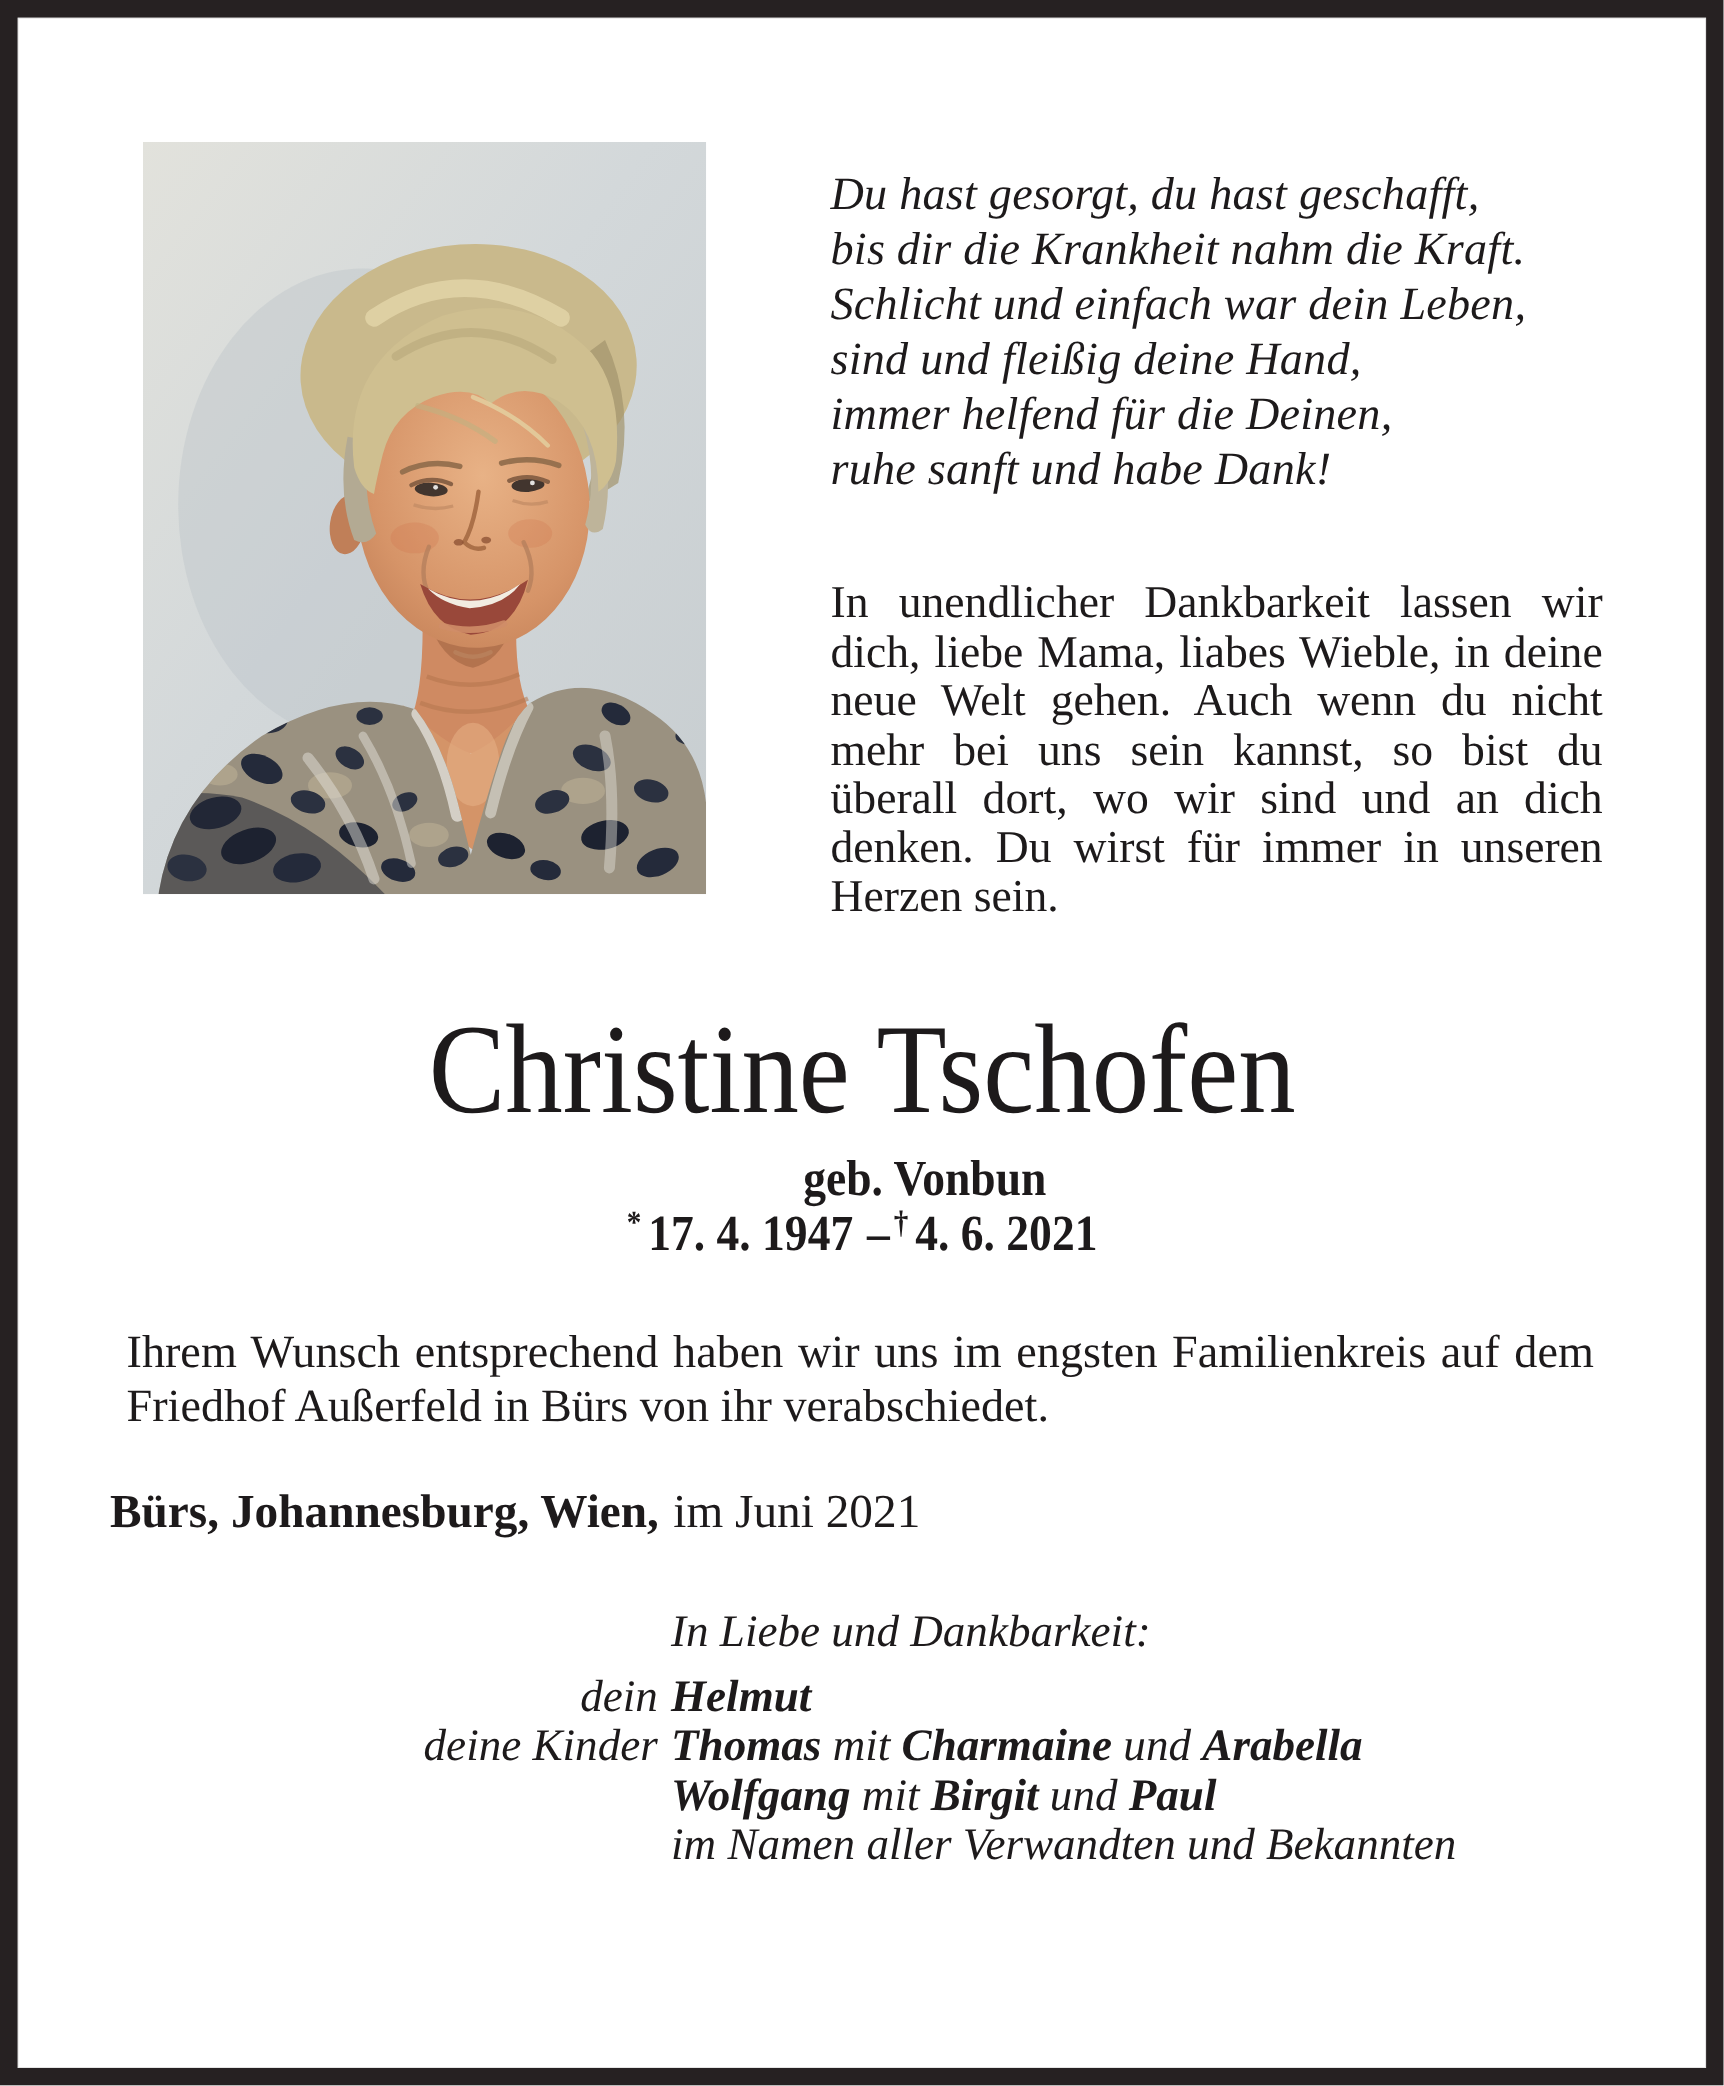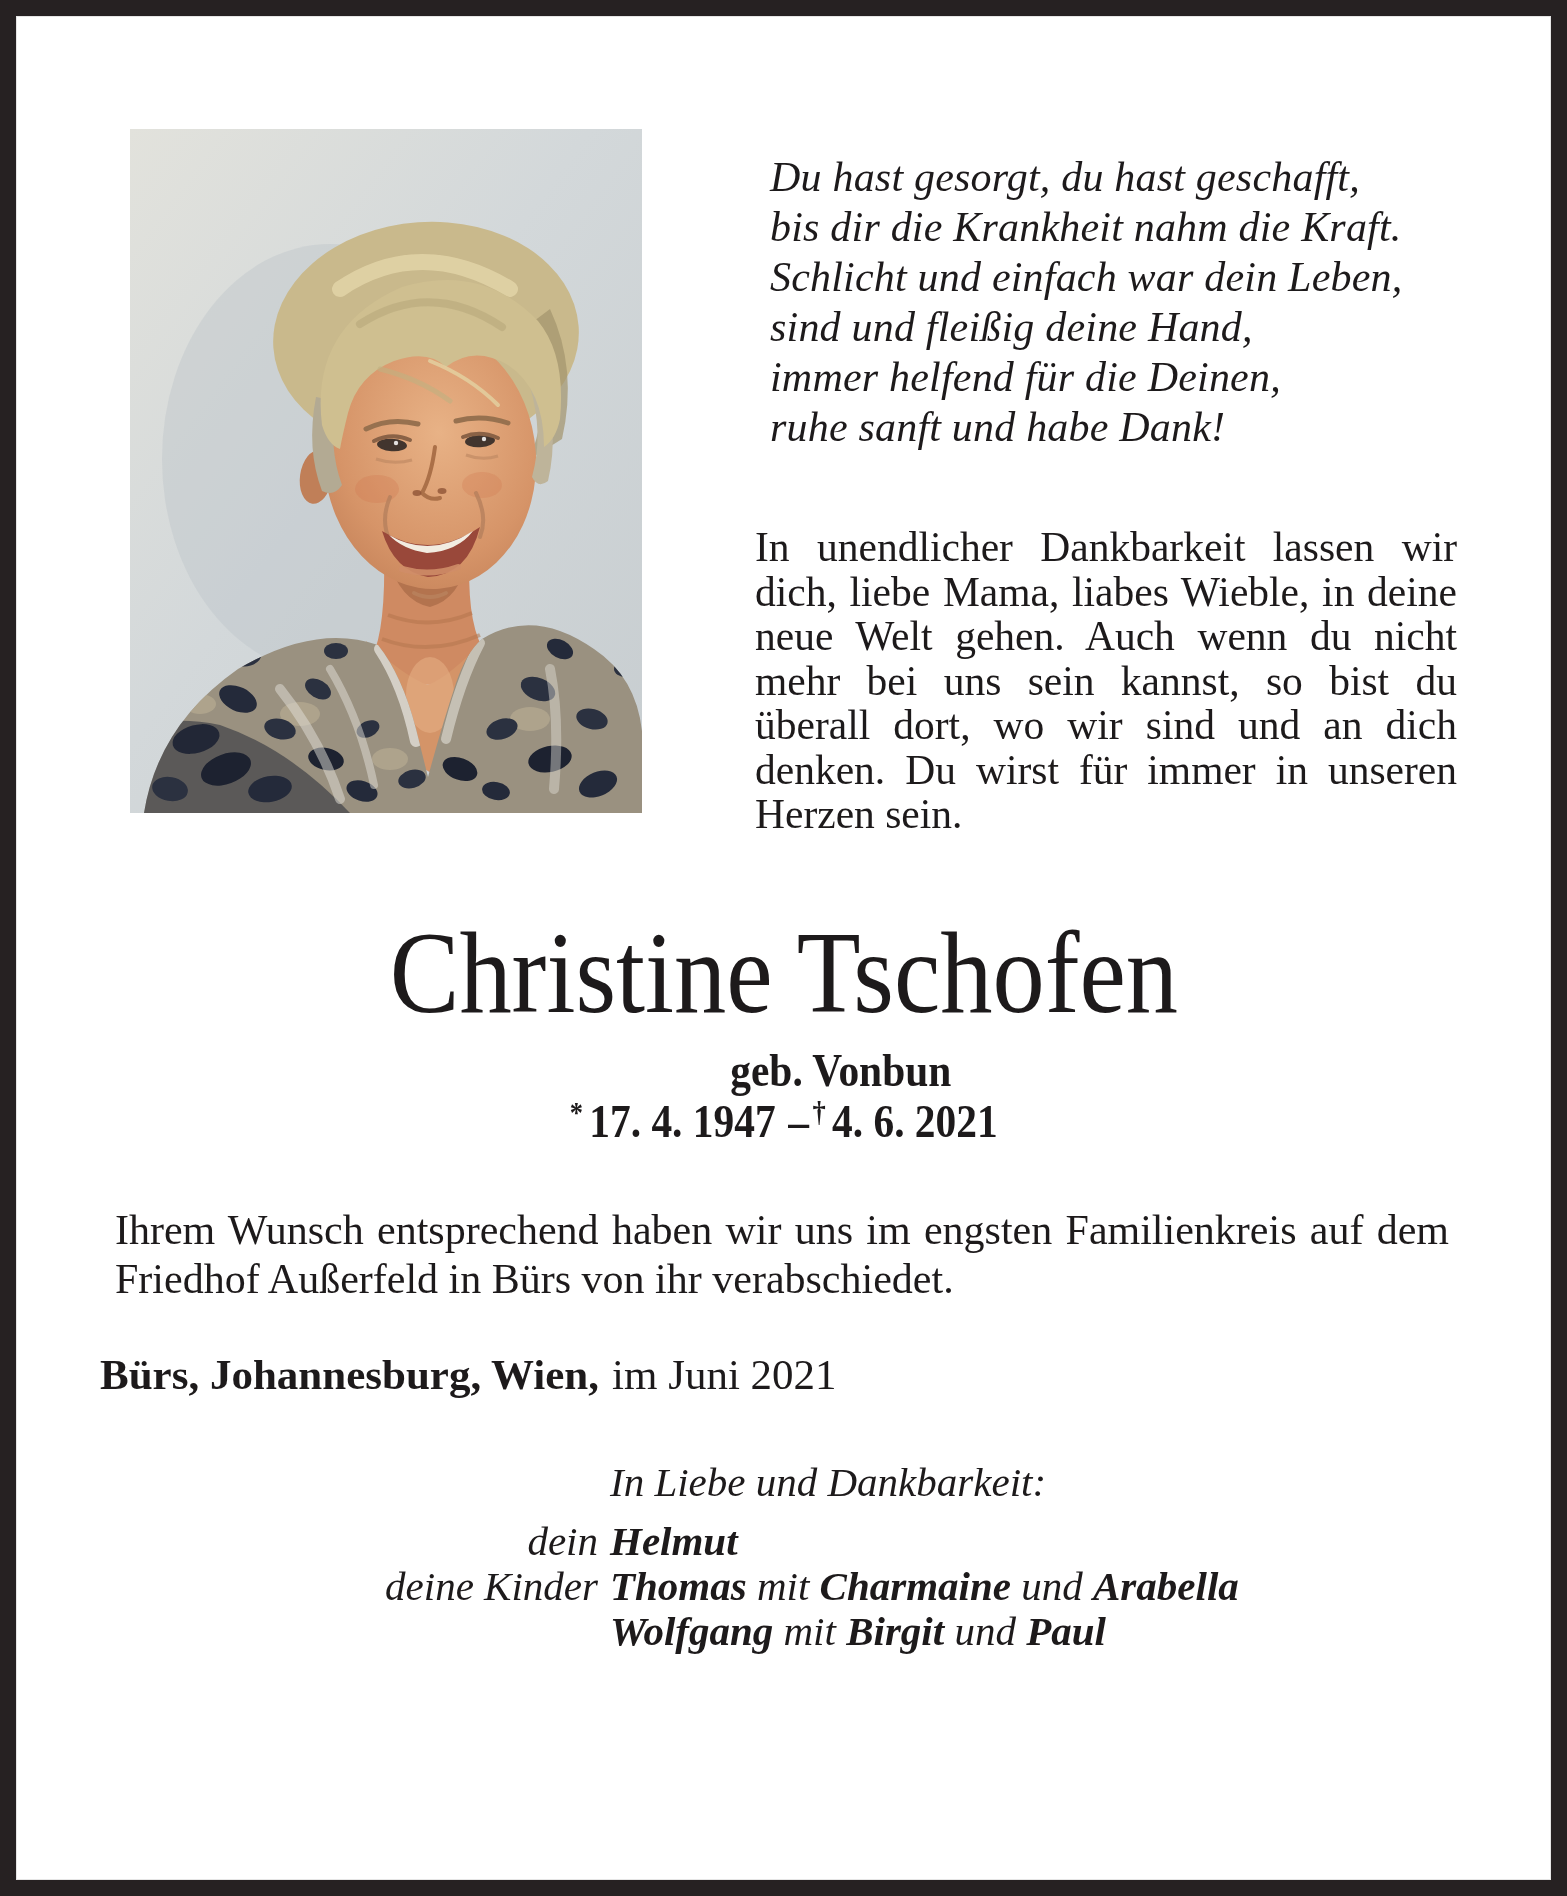--- a/index.html
+++ b/index.html
@@ -14,21 +14,20 @@
     color:#1d1a1b;
     overflow:hidden;
   }
   .photo{position:absolute;left:114px;top:113px;width:512px;height:684px;}
   .photo svg{display:block;}
 
   .poem{
     position:absolute;left:739px;top:136px;width:720px;
     font-style:italic;font-size:42px;line-height:50px;
     letter-spacing:.2px;
-    margin-left:15px;
   }
   .tribute{
     position:absolute;left:739px;top:509px;width:702px;margin:0;
     font-size:41.5px;line-height:44.5px;text-align:justify;
   }
   .name{
     position:absolute;left:0;top:897px;width:100%;margin:0;
     font-size:116px;line-height:1.05;font-weight:400;text-align:center;
     white-space:nowrap;
   }
@@ -204,15 +203,19 @@
       <div class="c-content"><span class="b">Helmut</span></div>
     </div>
     <div class="c-row">
       <div class="c-label">deine Kinder</div>
       <div class="c-content"><span class="b">Thomas</span><span> mit </span><span class="b">Charmaine</span><span> und </span><span class="b">Arabella</span></div>
     </div>
     <div class="c-row">
       <div class="c-label"></div>
       <div class="c-content"><span class="b">Wolfgang</span><span> mit </span><span class="b">Birgit</span><span> und </span><span class="b">Paul</span></div>
     </div>
+    <div class="c-row">
+      <div class="c-label"></div>
+      <div class="c-content">im Namen aller Verwandten und Bekannten</div>
+    </div>
   </div>
 
 </div>
 
 </body></html>

